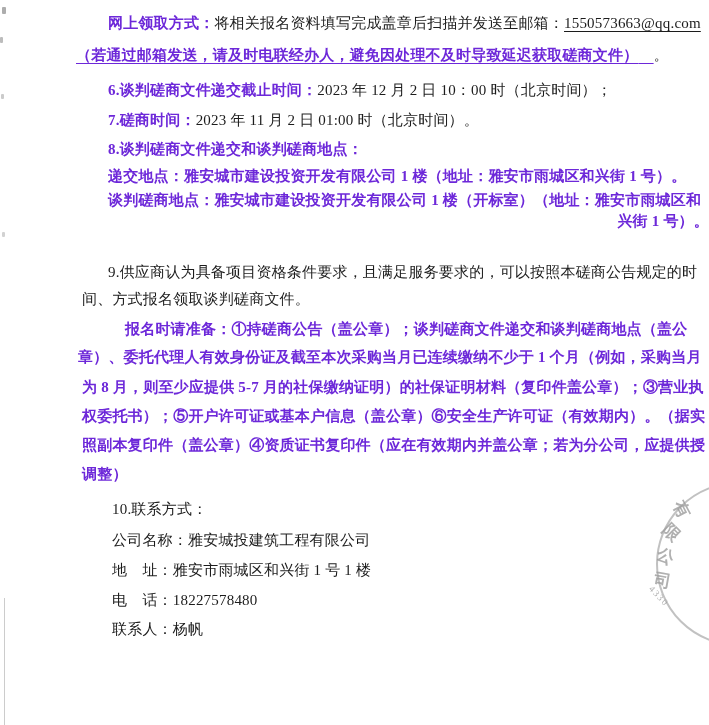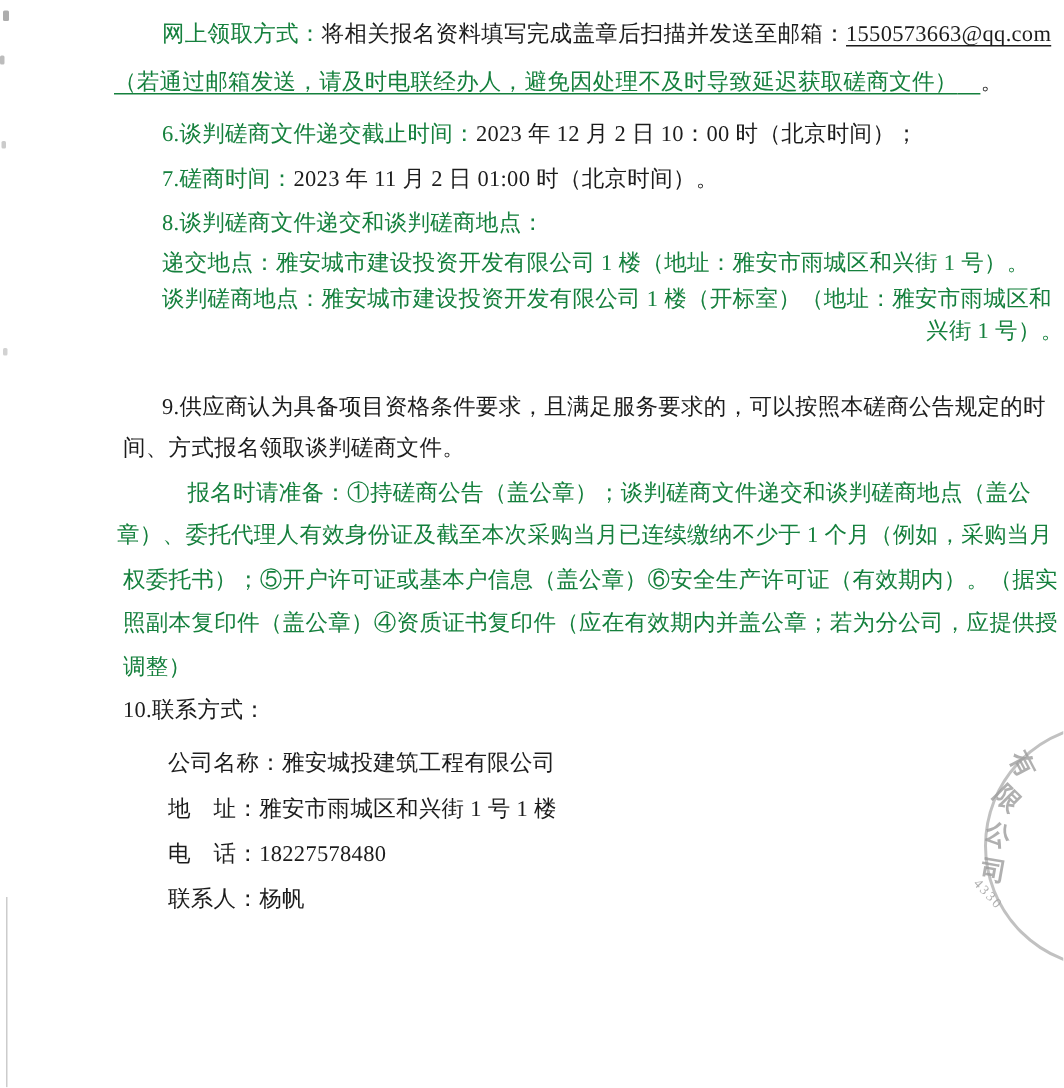--- a/index.html
+++ b/index.html
@@ -14,21 +14,21 @@
   .content{
     position:absolute;
     left:82px;top:0;width:627px;
     font-size:15px;
   }
   .line{
     line-height:20px;
     white-space:pre;
     letter-spacing:0.2px;
   }
-  .seg.b{font-weight:400;color:#15803d;}
+  .seg.b{font-weight:700;color:#6d28d9;}
   .seg.u{text-decoration:underline;text-underline-offset:3px;}
   
   .line:nth-child(1){margin-top:13px;text-indent:26px;}
   .line:nth-child(2){margin-top:12px;text-indent:-6px;}
   .line:nth-child(3){margin-top:15px;text-indent:26px;}
   .line:nth-child(4){margin-top:10px;text-indent:26px;}
   .line:nth-child(5){margin-top:9px;text-indent:26px;}
   .line:nth-child(6){margin-top:7px;text-indent:26px;}
   .line:nth-child(7){margin-top:4px;text-indent:26px;}
   .line:nth-child(8){margin-top:1px;text-indent:0;text-align:right;}
@@ -87,20 +87,21 @@
       <div class="line"><span class="seg b">6.谈判磋商文件递交截止时间：</span><span class="seg">2023 年 12 月 2 日 10：00 时（北京时间）；</span></div>
       <div class="line"><span class="seg b">7.磋商时间：</span><span class="seg">2023 年 11 月 2 日 01:00 时（北京时间）。</span></div>
       <div class="line"><span class="seg b">8.谈判磋商文件递交和谈判磋商地点：</span></div>
       <div class="line"><span class="seg b">递交地点：雅安城市建设投资开发有限公司 1 楼（地址：雅安市雨城区和兴街 1 号）。</span></div>
       <div class="line"><span class="seg b">谈判磋商地点：雅安城市建设投资开发有限公司 1 楼（开标室）（地址：雅安市雨城区和</span></div>
       <div class="line"><span class="seg b">兴街 1 号）。</span></div>
       <div class="line"><span class="seg">9.供应商认为具备项目资格条件要求，且满足服务要求的，可以按照本磋商公告规定的时</span></div>
       <div class="line"><span class="seg">间、方式报名领取谈判磋商文件。</span></div>
       <div class="line"><span class="seg b">报名时请准备：①持磋商公告（盖公章）；谈判磋商文件递交和谈判磋商地点（盖公</span></div>
       <div class="line"><span class="seg b">章）、委托代理人有效身份证及截至本次采购当月已连续缴纳不少于 1 个月（例如，采购当月</span></div>
+      <div class="line"><span class="seg b">为 8 月，则至少应提供 5-7 月的社保缴纳证明）的社保证明材料（复印件盖公章）；③营业执</span></div>
       <div class="line"><span class="seg b">权委托书）；⑤开户许可证或基本户信息（盖公章）⑥安全生产许可证（有效期内）。（据实</span></div>
       <div class="line"><span class="seg b">照副本复印件（盖公章）④资质证书复印件（应在有效期内并盖公章；若为分公司，应提供授</span></div>
       <div class="line"><span class="seg b">调整）</span></div>
       <div class="line"><span class="seg">10.联系方式：</span></div>
       <div class="line"><span class="seg">公司名称：雅安城投建筑工程有限公司</span></div>
       <div class="line"><span class="seg">地　址：雅安市雨城区和兴街 1 号 1 楼</span></div>
       <div class="line"><span class="seg">电　话：18227578480</span></div>
       <div class="line"><span class="seg">联系人：杨帆</span></div>
     </div>
 

